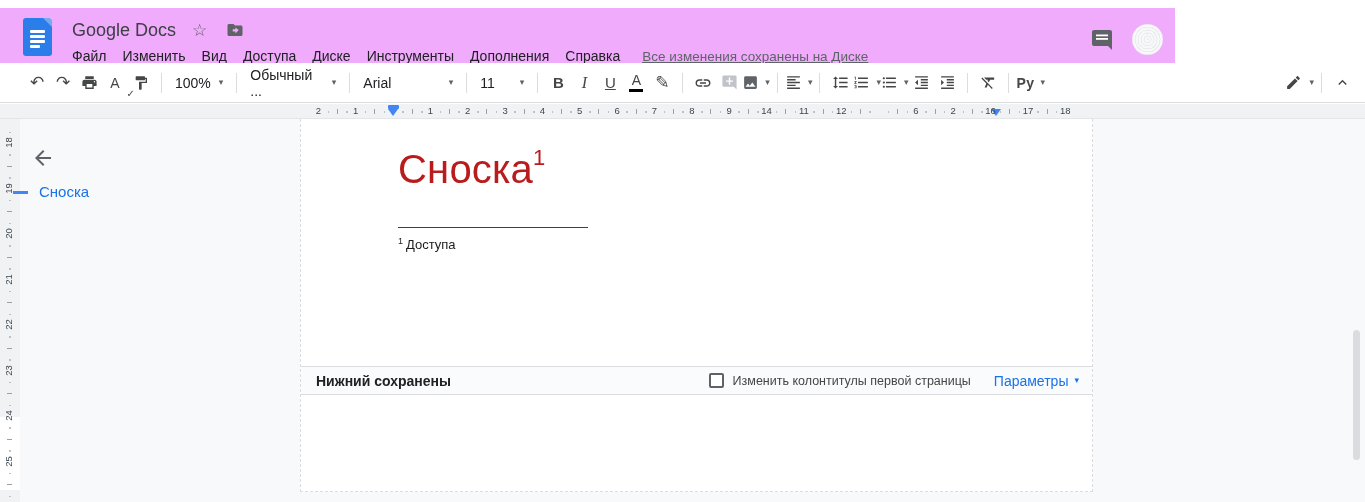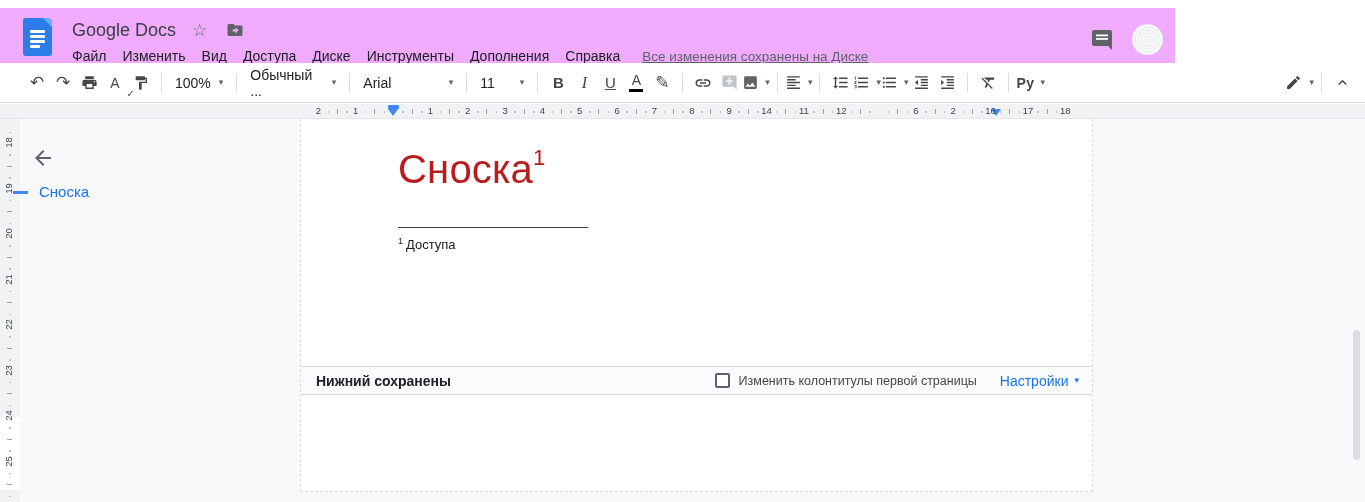--- a/index.html
+++ b/index.html
@@ -390,20 +390,20 @@
     <div class="fn-separator"></div>
     <div class="fn-line"><sup>1</sup><span>Доступа</span></div>
 
     <div class="footer-bar">
       <span class="footer-label">Нижний сохранены</span>
       <span class="footer-check-group">
         <span class="checkbox"></span>
         <span class="footer-check-label">Изменить колонтитулы первой страницы</span>
       </span>
       <span class="footer-options">
-        <span class="txt">Настройки</span>
+        <span class="txt">Параметры</span>
         <span class="caret">▾</span>
       </span>
     </div>
   </div>
 
   <div class="scroll-thumb"></div>
 </div>
 
 </body></html>

